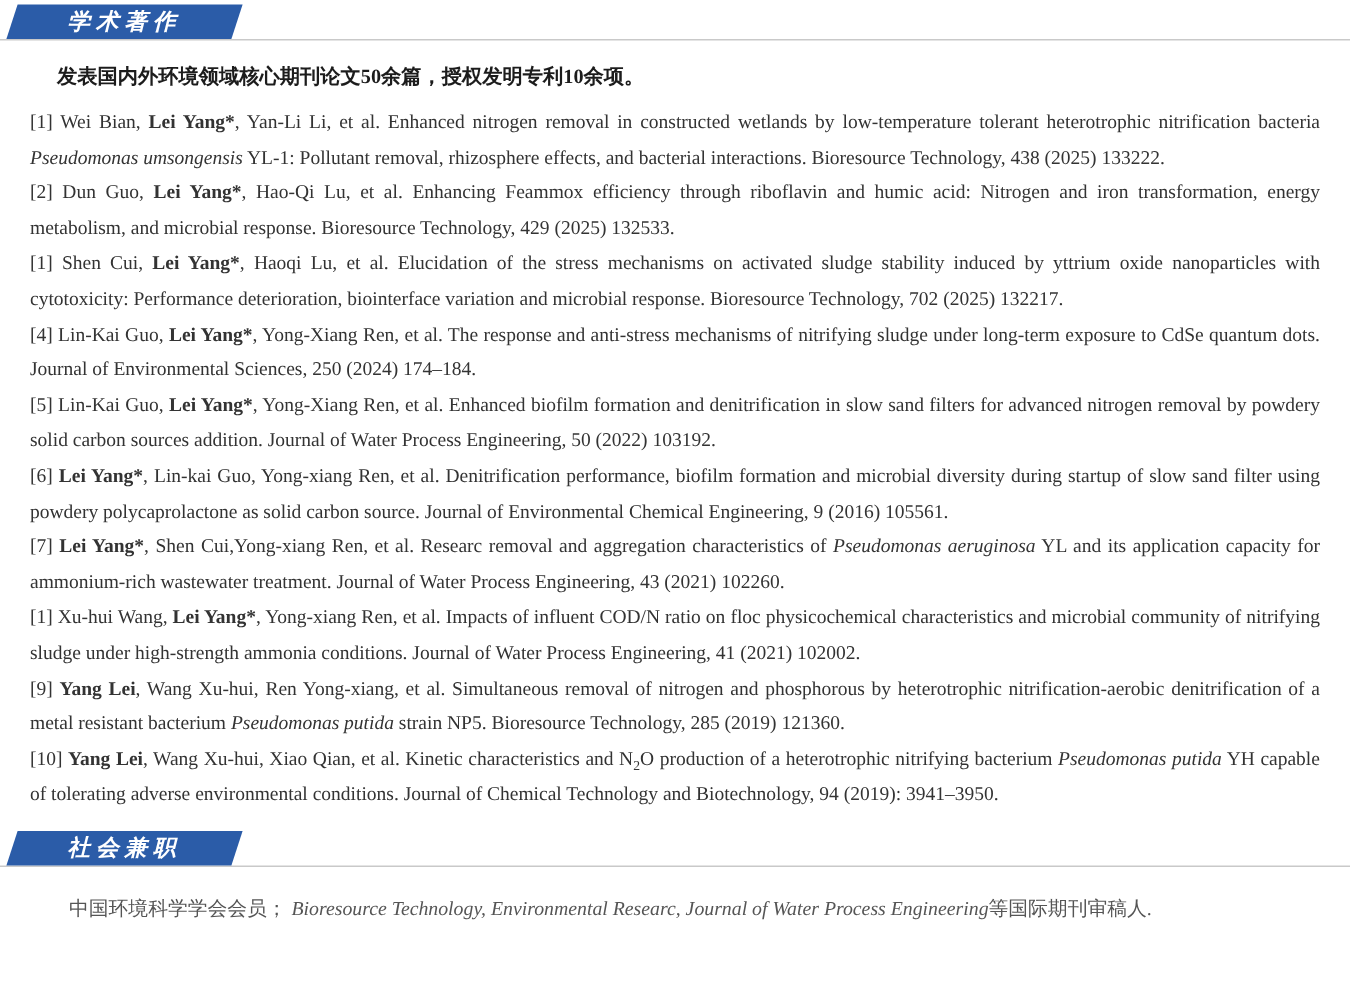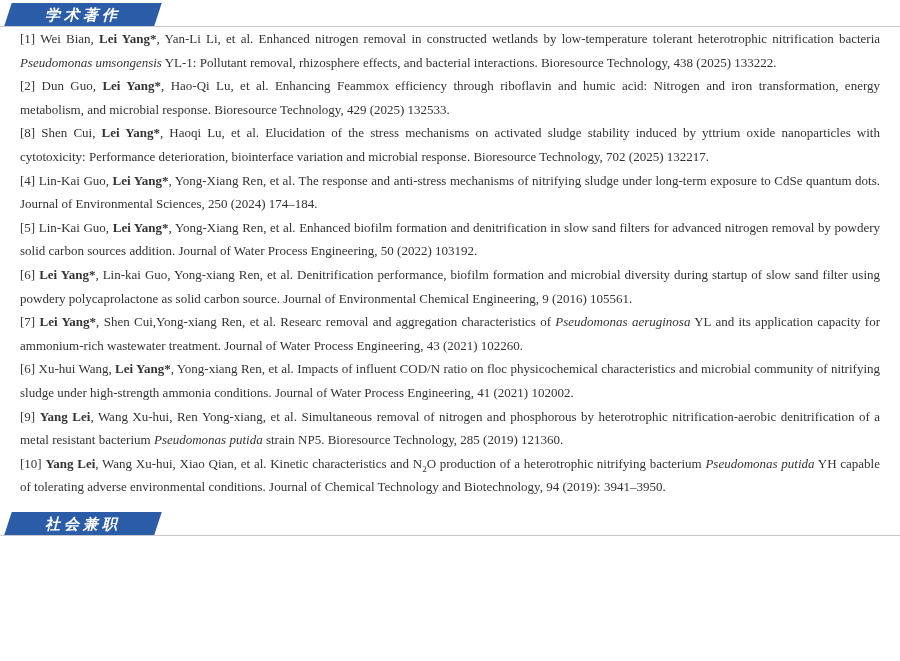--- a/index.html
+++ b/index.html
@@ -55,34 +55,38 @@
 </head>
 <body>
 
 <div class="sect">
   <div class="banner-row" style="border-bottom-color: rgb(201, 201, 201);">
     <div class="banner" style="background: rgb(43, 92, 168);">
       <span class="banner-label">学术著作</span>
     </div>
   </div>
   <div class="content">
+    <p class="intro">发表国内外环境领域核心期刊论文50余篇，授权发明专利10余项。</p>
     <div>
         <p class="ref"><span>[1] Wei Bian, </span><span class="b">Lei Yang*</span><span>, Yan-Li Li, et al. Enhanced nitrogen removal in constructed wetlands by low-temperature tolerant heterotrophic nitrification bacteria </span><span class="i">Pseudomonas umsongensis</span><span> YL-1: Pollutant removal, rhizosphere effects, and bacterial interactions. Bioresource Technology, 438 (2025) 133222.</span></p>
         <p class="ref"><span>[2] Dun Guo, </span><span class="b">Lei Yang*</span><span>, Hao-Qi Lu, et al. Enhancing Feammox efficiency through riboflavin and humic acid: Nitrogen and iron transformation, energy metabolism, and microbial response. Bioresource Technology, 429 (2025) 132533.</span></p>
-        <p class="ref"><span>[8] Shen Cui, </span><span class="b">Lei Yang*</span><span>, Haoqi Lu, et al. Elucidation of the stress mechanisms on activated sludge stability induced by yttrium oxide nanoparticles with cytotoxicity: Performance deterioration, biointerface variation and microbial response. Bioresource Technology, 702 (2025) 132217.</span></p>
+        <p class="ref"><span>[1] Shen Cui, </span><span class="b">Lei Yang*</span><span>, Haoqi Lu, et al. Elucidation of the stress mechanisms on activated sludge stability induced by yttrium oxide nanoparticles with cytotoxicity: Performance deterioration, biointerface variation and microbial response. Bioresource Technology, 702 (2025) 132217.</span></p>
         <p class="ref"><span>[4] Lin-Kai Guo, </span><span class="b">Lei Yang*</span><span>, Yong-Xiang Ren, et al. The response and anti-stress mechanisms of nitrifying sludge under long-term exposure to CdSe quantum dots. Journal of Environmental Sciences, 250 (2024) 174–184.</span></p>
         <p class="ref"><span>[5] Lin-Kai Guo, </span><span class="b">Lei Yang*</span><span>, Yong-Xiang Ren, et al. Enhanced biofilm formation and denitrification in slow sand filters for advanced nitrogen removal by powdery solid carbon sources addition. Journal of Water Process Engineering, 50 (2022) 103192.</span></p>
         <p class="ref"><span>[6] </span><span class="b">Lei Yang*</span><span>, Lin-kai Guo, Yong-xiang Ren, et al. Denitrification performance, biofilm formation and microbial diversity during startup of slow sand filter using powdery polycaprolactone as solid carbon source. Journal of Environmental Chemical Engineering, 9 (2016) 105561.</span></p>
         <p class="ref"><span>[7] </span><span class="b">Lei Yang*</span><span>, Shen Cui,Yong-xiang Ren, et al. Researc removal and aggregation characteristics of </span><span class="i">Pseudomonas aeruginosa</span><span> YL and its application capacity for ammonium-rich wastewater treatment. Journal of Water Process Engineering, 43 (2021) 102260.</span></p>
-        <p class="ref"><span>[6] Xu-hui Wang, </span><span class="b">Lei Yang*</span><span>,  Yong-xiang Ren, et al. Impacts of influent COD/N ratio on floc physicochemical characteristics and microbial community of nitrifying sludge under high-strength ammonia conditions. Journal of Water Process Engineering, 41 (2021) 102002.</span></p>
+        <p class="ref"><span>[1] Xu-hui Wang, </span><span class="b">Lei Yang*</span><span>,  Yong-xiang Ren, et al. Impacts of influent COD/N ratio on floc physicochemical characteristics and microbial community of nitrifying sludge under high-strength ammonia conditions. Journal of Water Process Engineering, 41 (2021) 102002.</span></p>
         <p class="ref"><span>[9] </span><span class="b">Yang Lei</span><span>, Wang Xu-hui, Ren Yong-xiang, et al. Simultaneous removal of nitrogen and phosphorous by heterotrophic nitrification-aerobic denitrification of a metal resistant bacterium </span><span class="i">Pseudomonas putida</span><span> strain NP5. Bioresource Technology, 285 (2019) 121360.</span></p>
         <p class="ref"><span>[10] </span><span class="b">Yang Lei</span><span>, Wang Xu-hui, Xiao Qian, et al. Kinetic characteristics and N</span><sub>2</sub><span>O production of a heterotrophic nitrifying bacterium </span><span class="i">Pseudomonas putida</span><span> YH capable of tolerating adverse environmental conditions. Journal of Chemical Technology and Biotechnology, 94 (2019): 3941–3950.</span></p>
       </div>
   </div>
 </div>
 
 <div class="sect social-sect">
   <div class="banner-row" style="border-bottom-color: rgb(201, 201, 201);">
     <div class="banner" style="background: rgb(43, 92, 168);">
       <span class="banner-label">社会兼职</span>
     </div>
   </div>
+  <div class="content">
+    <p class="social-line"><span>中国环境科学学会会员； </span><span class="i">Bioresource Technology, Environmental Researc, Journal of Water Process Engineering</span><span>等国际期刊审稿人.</span></p>
+  </div>
 </div>
 
 </body></html>

